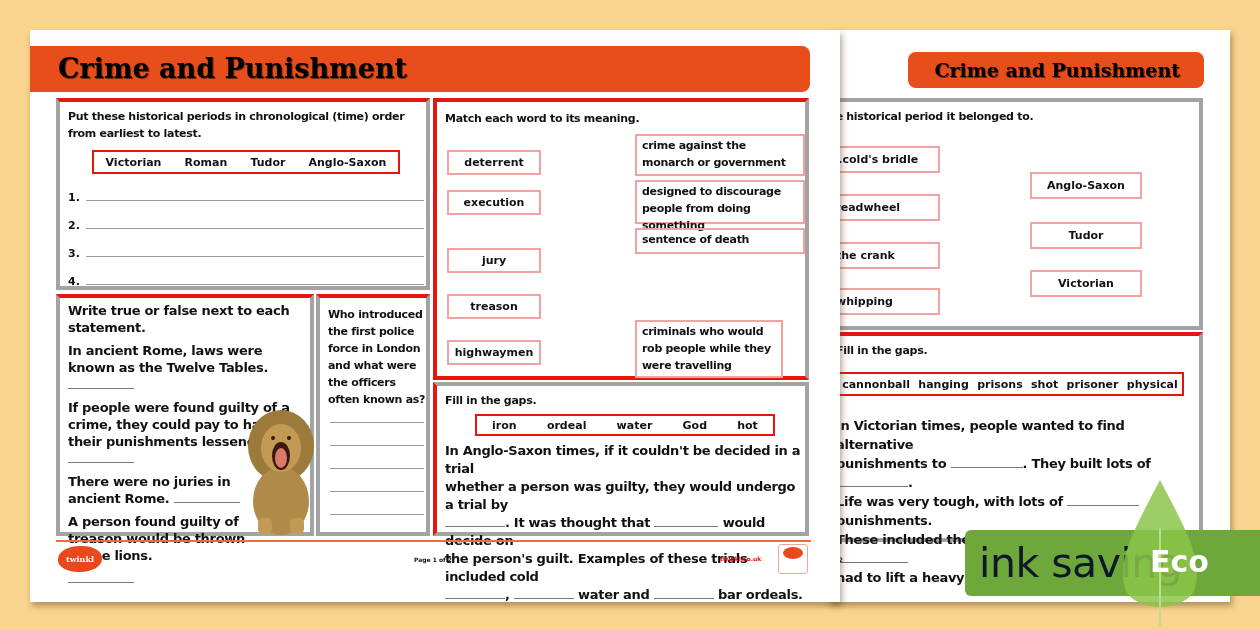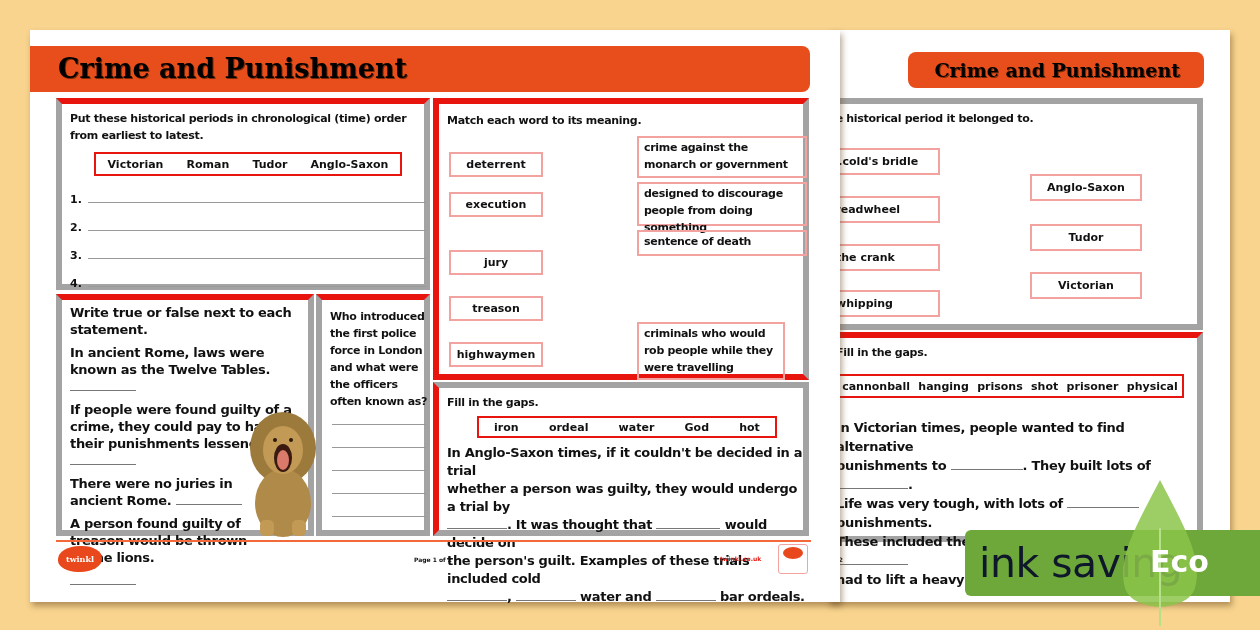--- a/index.html
+++ b/index.html
@@ -24,21 +24,21 @@
   .banner {
     position: absolute; background: #e84e1b; border-radius: 8px;
     color: #000000; font-weight: bold;
     text-shadow: 1px 1px 0 #7a2a08;
     font-family: "DejaVu Serif", serif;
   }
   #page1 .banner { left: 0; top: 16px; width: 780px; height: 46px; border-radius: 0 8px 8px 0; font-size: 27px; padding-left: 28px; line-height: 46px; }
   #page2 .banner { left: 80px; top: 22px; width: 296px; height: 36px; font-size: 19px; text-align: right; padding-right: 24px; line-height: 36px; }
 
   .box {
-    position: absolute; border: 6px solid #a3a3a3; background: #fff;
+    position: absolute; border: 4px solid #a3a3a3; background: #fff;
   }
   .box.red-top { border-top-color: #e8150f; }
   .qtext { font-size: 11px; font-weight: bold; line-height: 17px; letter-spacing: -0.3px; }
   .wordbank {
     position: absolute; border: 2px solid #e8150f;
     display: flex; justify-content: space-around; align-items: center;
     font-size: 11px; font-weight: bold;
   }
   .line { border-bottom: 1px solid #999; height: 1px; }
   .num-row { display: flex; align-items: flex-end; font-size: 11px; font-weight: bold; height: 28px; }

